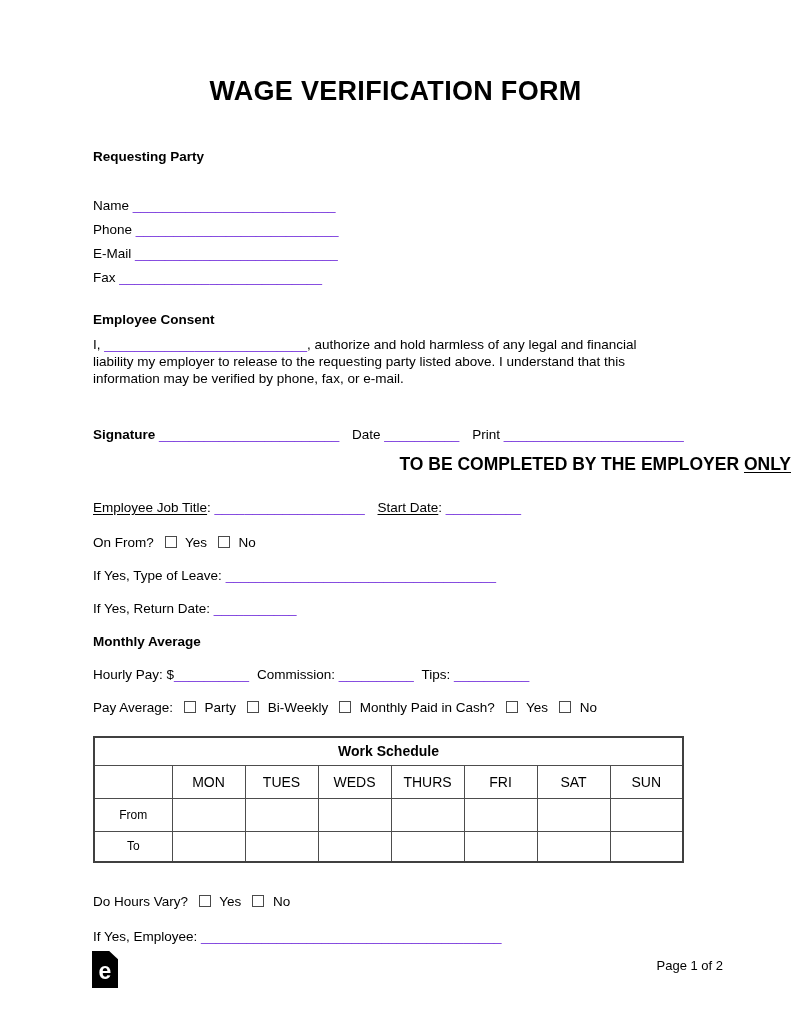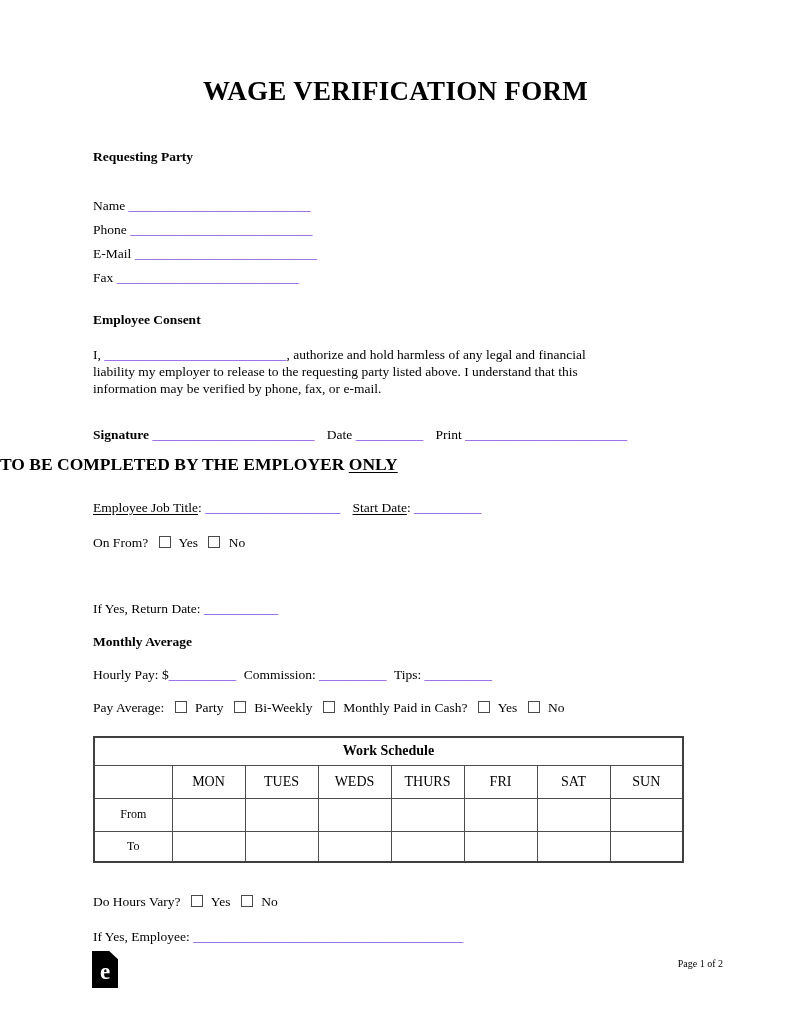--- a/index.html
+++ b/index.html
@@ -1,30 +1,30 @@
 <!DOCTYPE html>
 <html><head>
 <meta charset="utf-8">
 <style>
   * { margin:0; padding:0; box-sizing:border-box; }
   html,body { background:#ffffff; }
   .page {
     position:relative; width:791px; height:1024px; margin:0 auto;
     background:#ffffff; color:#000;
-    font-family:Liberation Serif, serif;
+    font-family:Liberation Sans, sans-serif;
     font-size:13.5px; overflow:hidden;
   }
   .abs { position:absolute; left:93px; white-space:nowrap; }
   .bold { font-weight:bold; }
   .title {
     position:absolute; top:76px; left:0; width:100%; text-align:center;
     font-size:27px; font-weight:bold; letter-spacing:.3px;
   }
   .emp-heading {
-    position:absolute; top:454px; left:0; width:100%; text-align:left;
+    position:absolute; top:454px; left:0; width:100%; text-align:right;
     font-size:17.5px; font-weight:bold;
   }
   .u { text-decoration:underline; text-underline-offset:2px; }
   .blank { letter-spacing:0; color:#6d28d9; }
   .cb {
     display:inline-block; width:12px; height:12px; background:#fff;
     border:1.5px solid #4a4a4a; vertical-align:-1px; margin:0 5px 0 7px;
   }
   .consent-par { line-height:17px; }
   .ml { margin-left:9px; }
@@ -41,21 +41,21 @@
   .t-to td { height:31px; }
   .rowlab { font-size:12px; }
   col.c0 { width:78px; }
   col.cd { width:73px; }
   .logo {
     position:absolute; left:92px; top:951px; width:26px; height:37px;
     background:#000; clip-path:polygon(0 0,66% 0,100% 22%,100% 100%,0 100%);
     display:flex; align-items:center; justify-content:center;
   }
   .logo span { color:#fff; font-weight:bold; font-size:23px; line-height:1; margin-top:3px; }
-  .page-num { position:absolute; top:958px; right:68px; font-size:10px; white-space:nowrap; }
+  .page-num { position:absolute; top:958px; right:68px; font-size:13px; white-space:nowrap; }
 </style>
 </head>
 <body>
 
 <div class="page">
 
   <div class="title">WAGE VERIFICATION FORM</div>
 
   <div class="abs bold" style="top:149px;">Requesting Party</div>
 
@@ -71,21 +71,21 @@
     <span>E-Mail</span>
     <span class="blank">___________________________</span>
   </div>
   <div class="abs" style="top:270px;">
     <span>Fax</span>
     <span class="blank">___________________________</span>
   </div>
 
   <div class="abs bold" style="top:312px;">Employee Consent</div>
 
-  <div class="abs consent-par" style="top:346px;">
+  <div class="abs consent-par" style="top:336px;">
     <div><span>I,</span> <span class="blank">___________________________</span><span>, authorize and hold harmless of any legal and financial</span></div>
     <div>liability my employer to release to the requesting party listed above. I understand that this</div>
     <div>information may be verified by phone, fax, or e-mail.</div>
   </div>
 
   <div class="abs" style="top:427px;">
     <span class="bold">Signature</span>
     <span class="blank">________________________</span>
     <span class="ml">Date</span>
     <span class="blank">__________</span>
@@ -106,20 +106,24 @@
   </div>
 
   <div class="abs" style="top:535px;">
     <span>On From?</span>
     <span class="cb"></span>
     <span>Yes</span>
     <span class="cb"></span>
     <span>No</span>
   </div>
 
+  <div class="abs" style="top:568px;">
+    <span>If Yes, Type of Leave:</span>
+    <span class="blank">____________________________________</span>
+  </div>
 
   <div class="abs" style="top:601px;">
     <span>If Yes, Return Date:</span>
     <span class="blank">___________</span>
   </div>
 
   <div class="abs bold" style="top:634px;">Monthly Average</div>
 
   <div class="abs" style="top:667px;">
     <span>Hourly Pay: $</span><span class="blank">__________</span>

